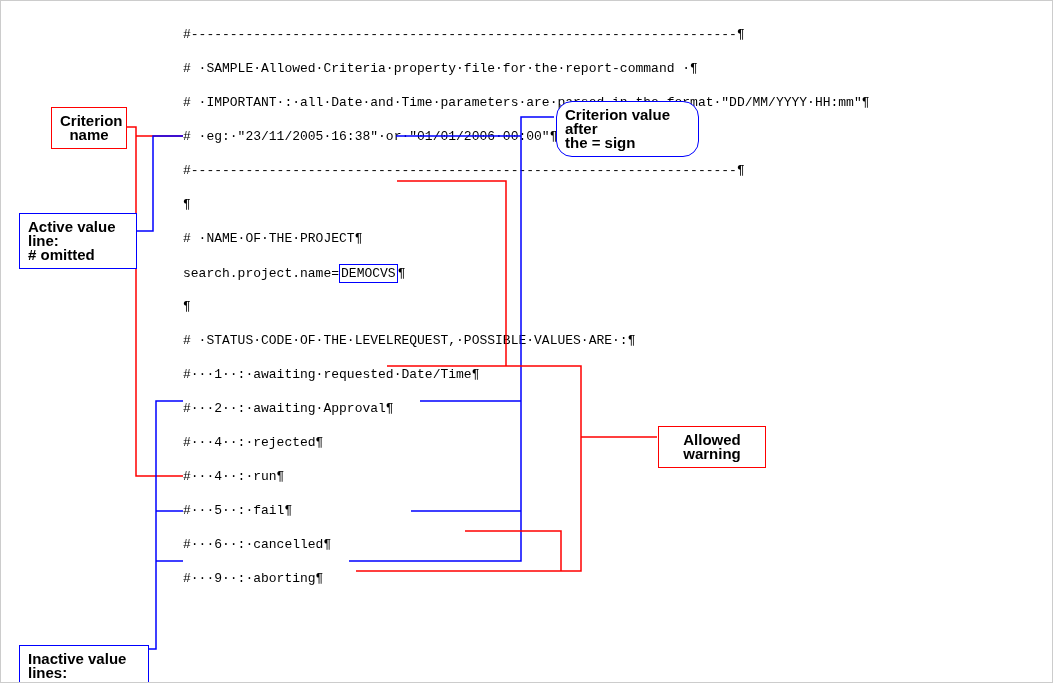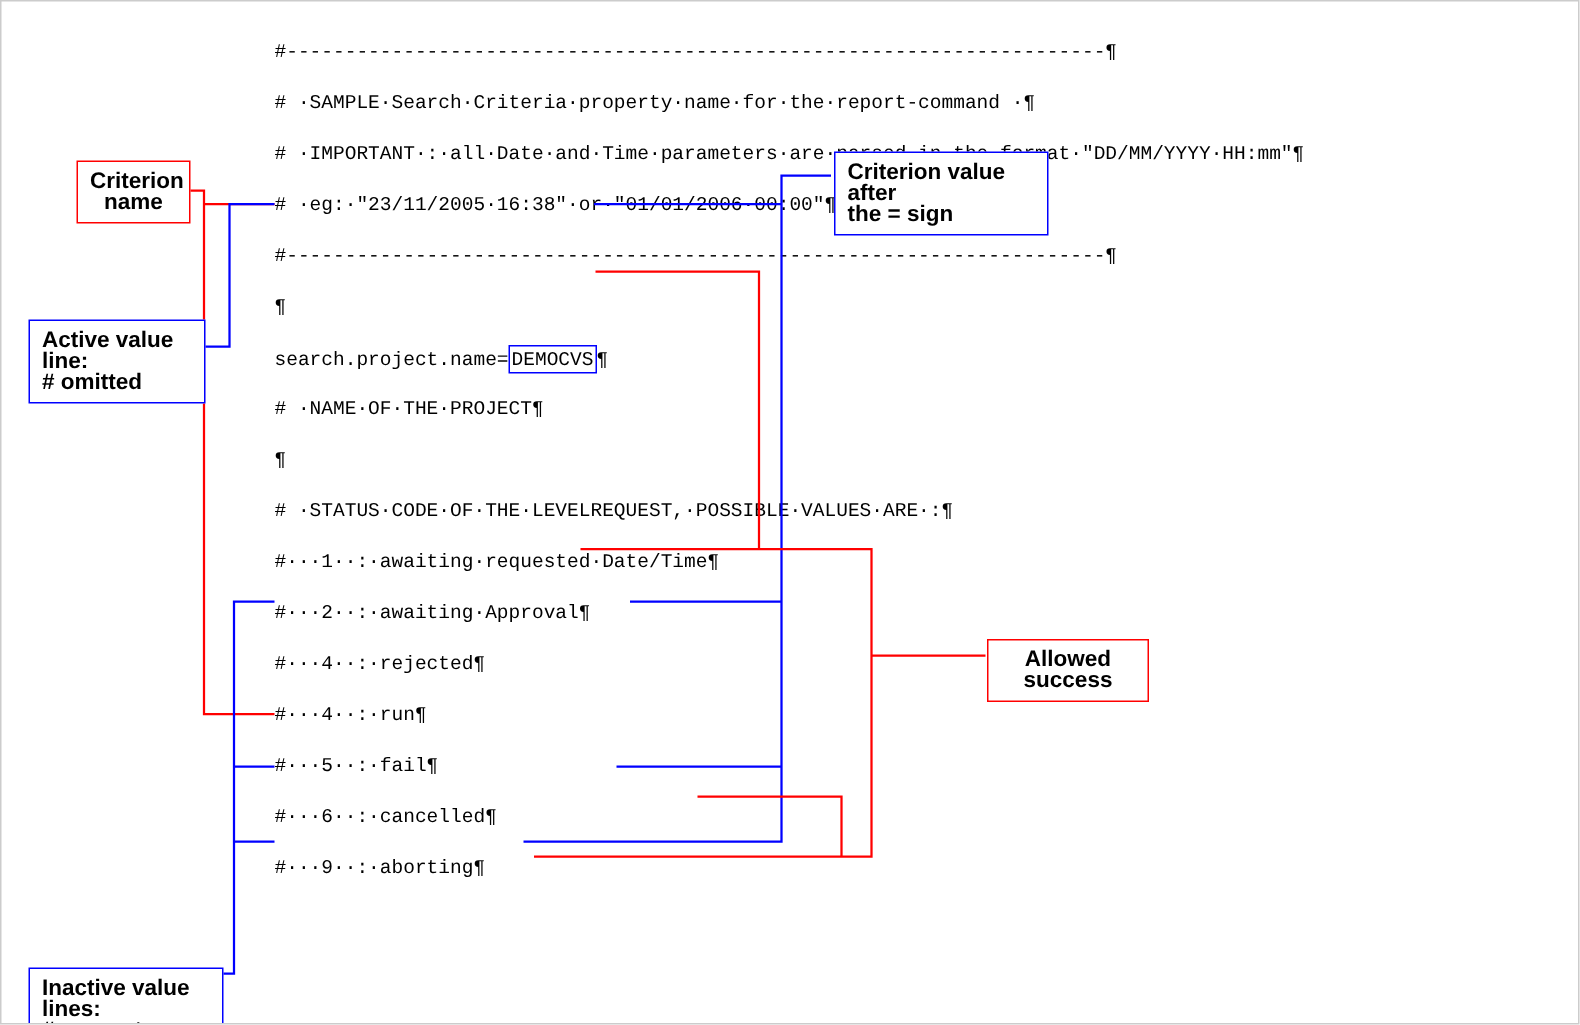--- a/index.html
+++ b/index.html
@@ -52,45 +52,45 @@
     pointer-events: none;
     z-index: 2;
   }
 </style>
 </head>
 <body>
 
 <div class="callout red" style="left:50px; top:106px; width:58px; text-align:center;"><span>Criterion<br>name</span></div>
 <div class="callout blue" style="left:18px; top:212px; width:100px;"><span>Active value line:<br># omitted</span></div>
 <div class="callout blue" style="left:18px; top:644px; width:112px;"><span>Inactive value lines:<br># present</span></div>
-<div class="callout blue" style="left:555px; top:100px; width:125px;"><span>Criterion value after<br>the = sign</span></div>
-<div class="callout red" style="left:657px; top:425px; width:90px; text-align:center;"><span>Allowed success</span></div>
+<div class="callout blue" style="left:555px; top:100px; width:125px;border-radius:16px;"><span>Criterion value after<br>the = sign</span></div>
+<div class="callout red" style="left:657px; top:425px; width:90px; text-align:center;"><span>Allowed warning</span></div>
 
 <svg class="connectors">
 
   <path d="M 118 126 L 135 126 L 135 135 L 182 135 M 135 126 L 135 475 L 182 475" stroke="#FF0000" stroke-width="1.5" fill="none"></path>
 
   <path d="M 132 230 L 152 230 L 152 135 L 182 135" stroke="#0000FF" stroke-width="1.5" fill="none"></path>
 
   <path d="M 135 648 L 155 648 L 155 560 L 182 560 M 155 560 L 155 510 L 182 510 M 155 510 L 155 400 L 182 400" stroke="#0000FF" stroke-width="1.5" fill="none"></path>
 
   <path d="M 553 116 L 520 116 L 520 135 L 395 135 M 520 135 L 520 400 L 419 400 M 520 400 L 520 510 L 410 510 M 520 510 L 520 560 L 348 560" stroke="#0000FF" stroke-width="1.5" fill="none"></path>
 
   <path d="M 656 436 L 580 436 L 580 365 L 505 365 L 505 180 L 396 180 M 505 180 L 505 365 L 386 365 M 580 436 L 580 570 L 560 570 L 560 530 L 464 530 M 560 530 L 560 570 L 355 570" stroke="#FF0000" stroke-width="1.5" fill="none"></path>
 </svg>
 
 <div class="code-area">
 <div class="line">#----------------------------------------------------------------------¶</div>
-<div class="line"># ·SAMPLE·Search·Criteria·property·name·for·the·report-command ·¶</div>
+<div class="line"># ·SAMPLE·Allowed·Criteria·property·file·for·the·report-command ·¶</div>
 <div class="line"># ·IMPORTANT·:·all·Date·and·Time·parameters·are·parsed·in·the·format·"DD/MM/YYYY·HH:mm"¶</div>
 <div class="line"># ·eg:·"23/11/2005·16:38"·or·"01/01/2006·00:00"¶</div>
 <div class="line">#----------------------------------------------------------------------¶</div>
 <div class="line">¶</div>
+<div class="line"># ·NAME·OF·THE·PROJECT¶</div>
 <div class="line"><span>search.project.name=</span><span class="hl-box" style="position:static; display:inline-block; padding:0 1px; height:auto;">DEMOCVS</span><span>¶</span></div>
-<div class="line"># ·NAME·OF·THE·PROJECT¶</div>
 <div class="line">¶</div>
 <div class="line"># ·STATUS·CODE·OF·THE·LEVELREQUEST,·POSSIBLE·VALUES·ARE·:¶</div>
 <div class="line">#···1··:·awaiting·requested·Date/Time¶</div>
 <div class="line">#···2··:·awaiting·Approval¶</div>
 <div class="line">#···4··:·rejected¶</div>
 <div class="line">#···4··:·run¶</div>
 <div class="line">#···5··:·fail¶</div>
 <div class="line">#···6··:·cancelled¶</div>
 <div class="line">#···9··:·aborting¶</div>
 

